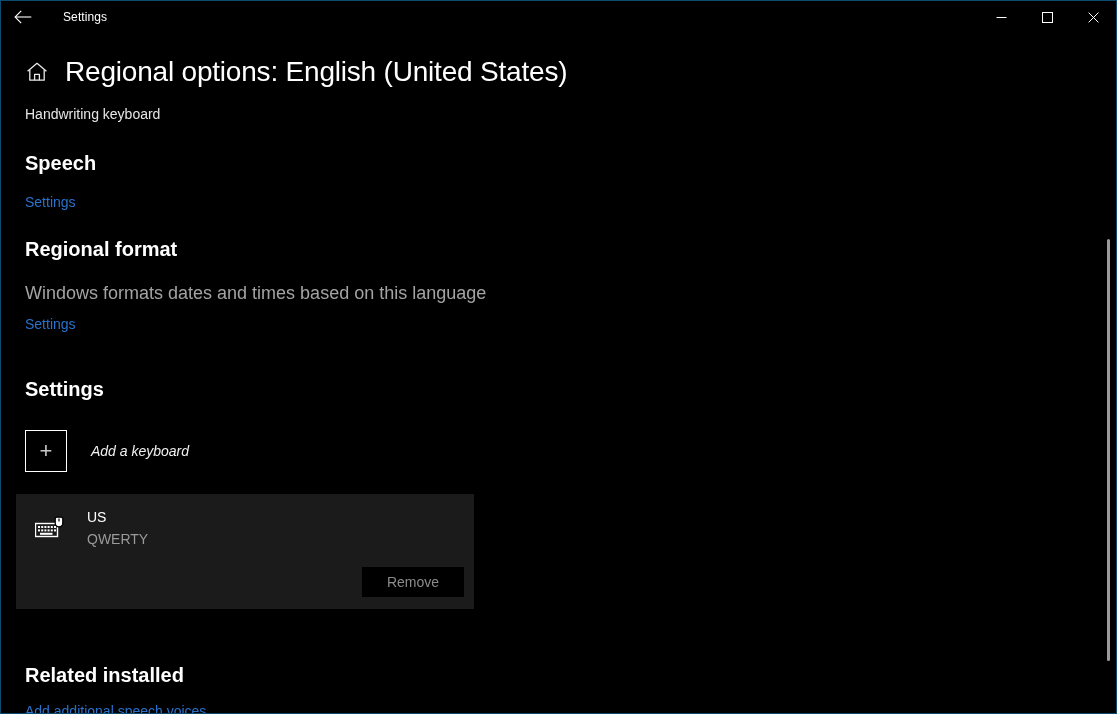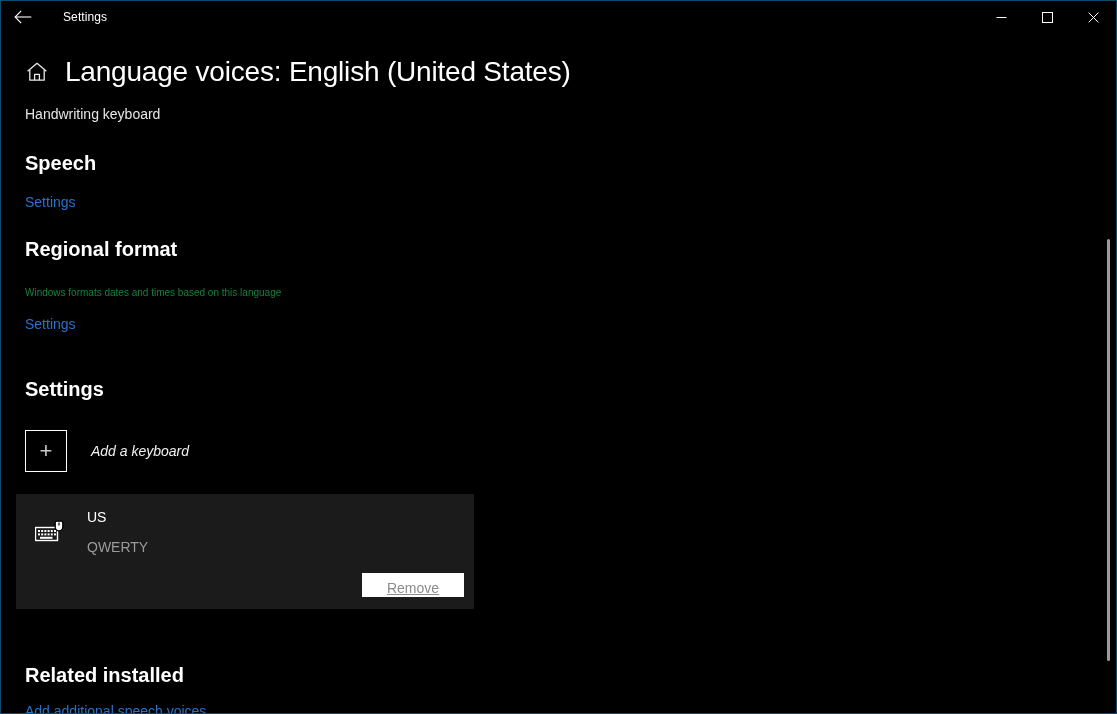--- a/index.html
+++ b/index.html
@@ -119,22 +119,22 @@
   .link {
     display: inline-block;
     font-size: 14px;
     color: #2a72cc;
     text-decoration: none;
     line-height: 18px;
     cursor: pointer;
   }
 
   .para {
-    font-size: 10px;
-    color: #15803d;
+    font-size: 18px;
+    color: #a3a3a3;
     line-height: 18px;
   }
 
   
   .speech-title   { margin-top: 27px; }
   .speech-link    { margin-top: 17px; }
   .regional-title { margin-top: 25px; }
   .regional-para  { margin-top: 22px; }
   .regional-link  { margin-top: 13px; }
   .keyboards-title{ margin-top: 43px; }
@@ -197,37 +197,36 @@
   .kb-texts { margin-left: 21px; }
   .kb-name {
     font-size: 14px;
     color: #ffffff;
     line-height: 19px;
   }
   .kb-sub {
     font-size: 14px;
     color: #9a9a9a;
     line-height: 19px;
-    margin-top: 11px;
+    margin-top: 3px;
   }
   .remove-button {
     position: absolute;
     right: 10px;
     bottom: 12px;
     min-width: 102px;
-    height: 24px;
-    background: #ffffff;
+    height: 30px;
+    background: #000000;
     color: #8b8b8b;
     border: none;
     font-family: "Liberation Sans", sans-serif;
     font-size: 14px;
     line-height: 31px;
     padding: 0 12px;
     cursor: default;
-    text-decoration: underline;
   }
 
   
   .related-title { margin-top: 53px; }
   .related-link  { margin-top: 14px; }
 
   
   .scrollbar-track {
     position: absolute;
     top: 0;
@@ -294,21 +293,21 @@
   <div class="content">
 
     <div class="page-header">
       <div class="home-icon">
         <svg width="22" height="20" viewBox="0 0 22 20" aria-hidden="true">
           <path d="M1.6 9.3 L11 1.3 L20.4 9.3" fill="none" stroke="#e9e9e9" stroke-width="1.3" stroke-linejoin="round"></path>
           <path d="M3.8 8.0 V18.2 H18.2 V8.0" fill="none" stroke="#e9e9e9" stroke-width="1.3" stroke-linejoin="round"></path>
           <path d="M8.6 18.2 V12.4 H13.4 V18.2" fill="none" stroke="#e9e9e9" stroke-width="1.3" stroke-linejoin="round"></path>
         </svg>
       </div>
-      <h1 class="page-title">Language voices: English (United States)</h1>
+      <h1 class="page-title">Regional options: English (United States)</h1>
     </div>
 
     <div class="body-wrap">
 
       <div class="subtle-line">Handwriting keyboard</div>
 
       
       <h2 class="section-title speech-title">Speech</h2>
       <a class="link speech-link">Settings</a>
 

